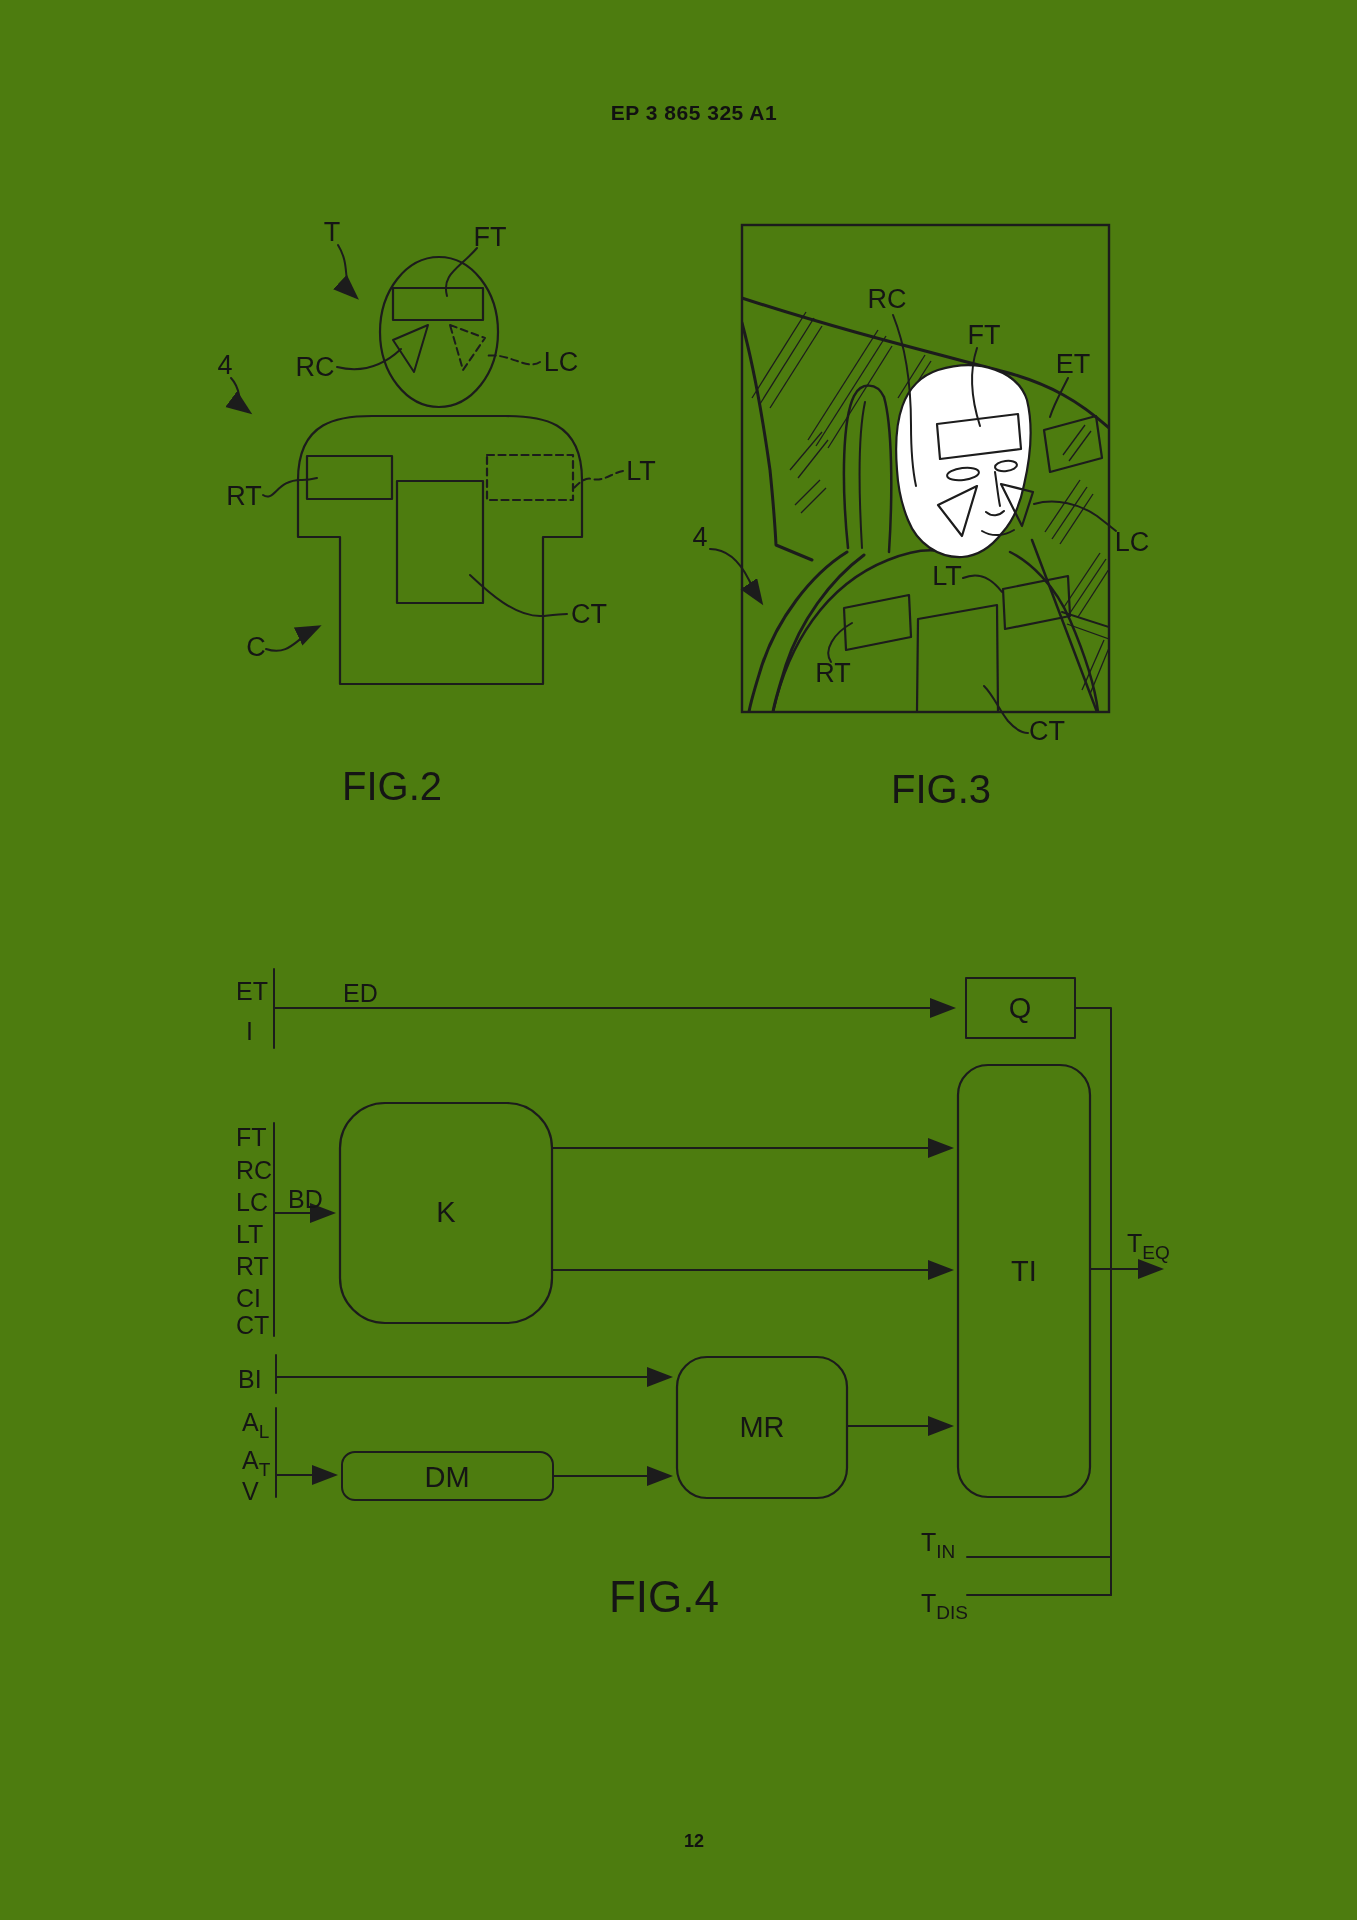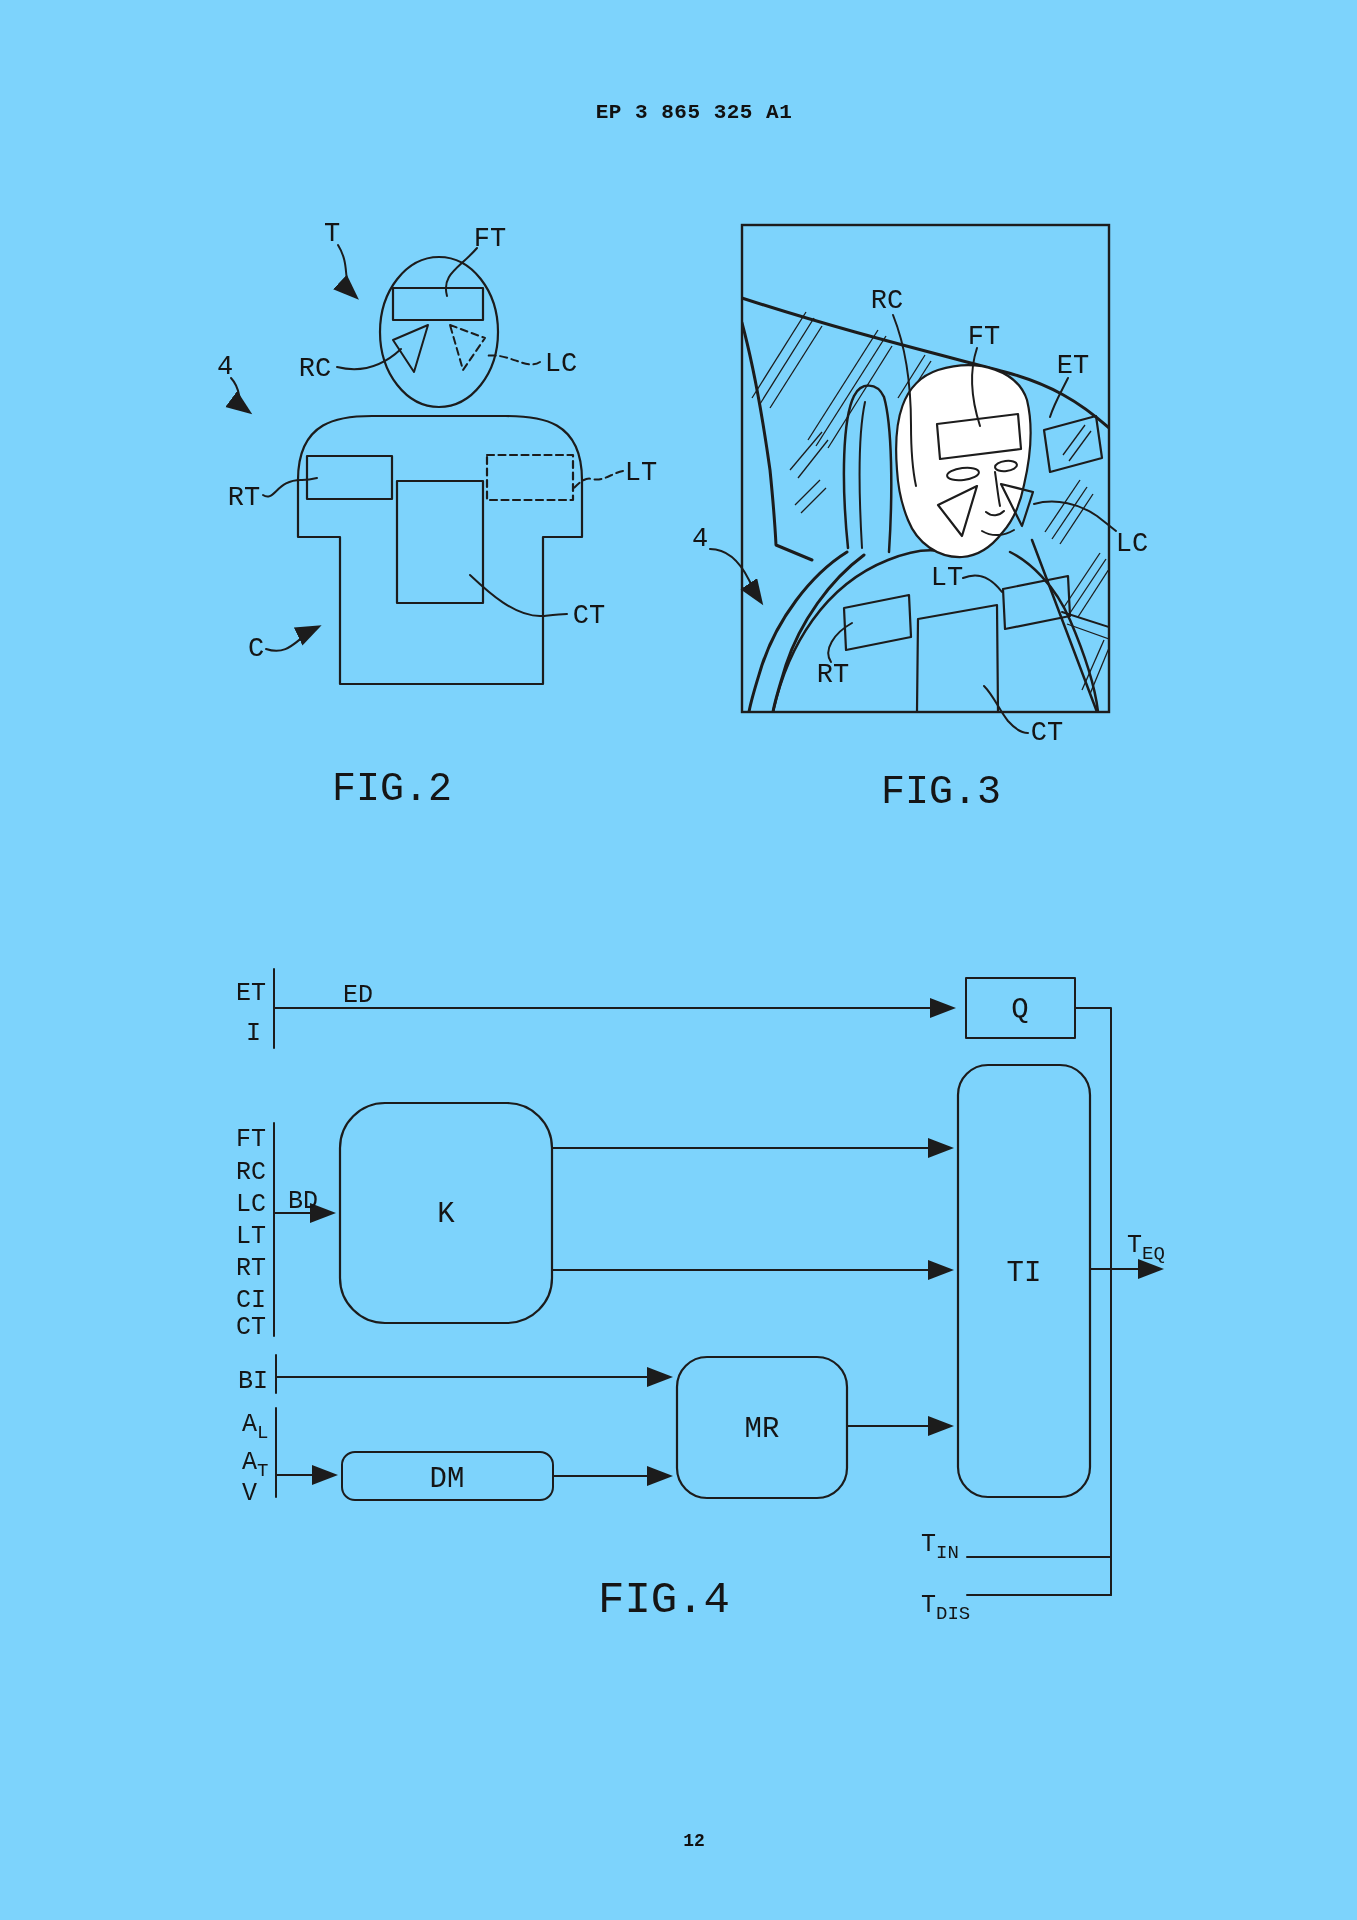--- a/index.html
+++ b/index.html
@@ -1,17 +1,17 @@
 <!DOCTYPE html>
 <html><head>
 <meta charset="utf-8">
 <style>
   html,body{margin:0;padding:0;background:#e8e8e8;}
-  #page{position:relative;width:1357px;height:1920px;background:#7dd3fc;overflow:hidden;
-        font-family:Liberation Mono, monospace;color:#111;}
+  #page{position:relative;width:1357px;height:1920px;background:#4d7c0f;overflow:hidden;
+        font-family:Liberation Sans, sans-serif;color:#111;}
   .centerline{position:absolute;left:0;width:1388px;text-align:center;}
   #doc-header{top:101px;font-size:21px;font-weight:bold;letter-spacing:.5px;}
   #page-num{top:1831px;font-size:18px;font-weight:bold;}
   svg{position:absolute;overflow:visible;}
   .ln{fill:none;stroke:#1c1c1c;stroke-width:2;stroke-linecap:round;stroke-linejoin:round;}
   .w22{stroke-width:2.2;} .w25{stroke-width:2.5;} .thick{stroke-width:3;}
   .thin{stroke-width:1.3;stroke-linecap:butt;}
   .frame{stroke-width:2.4;fill:none;stroke:#1c1c1c;}
   .dash{stroke-dasharray:7 4.5;}
   .whitefill{fill:#ffffff;}

